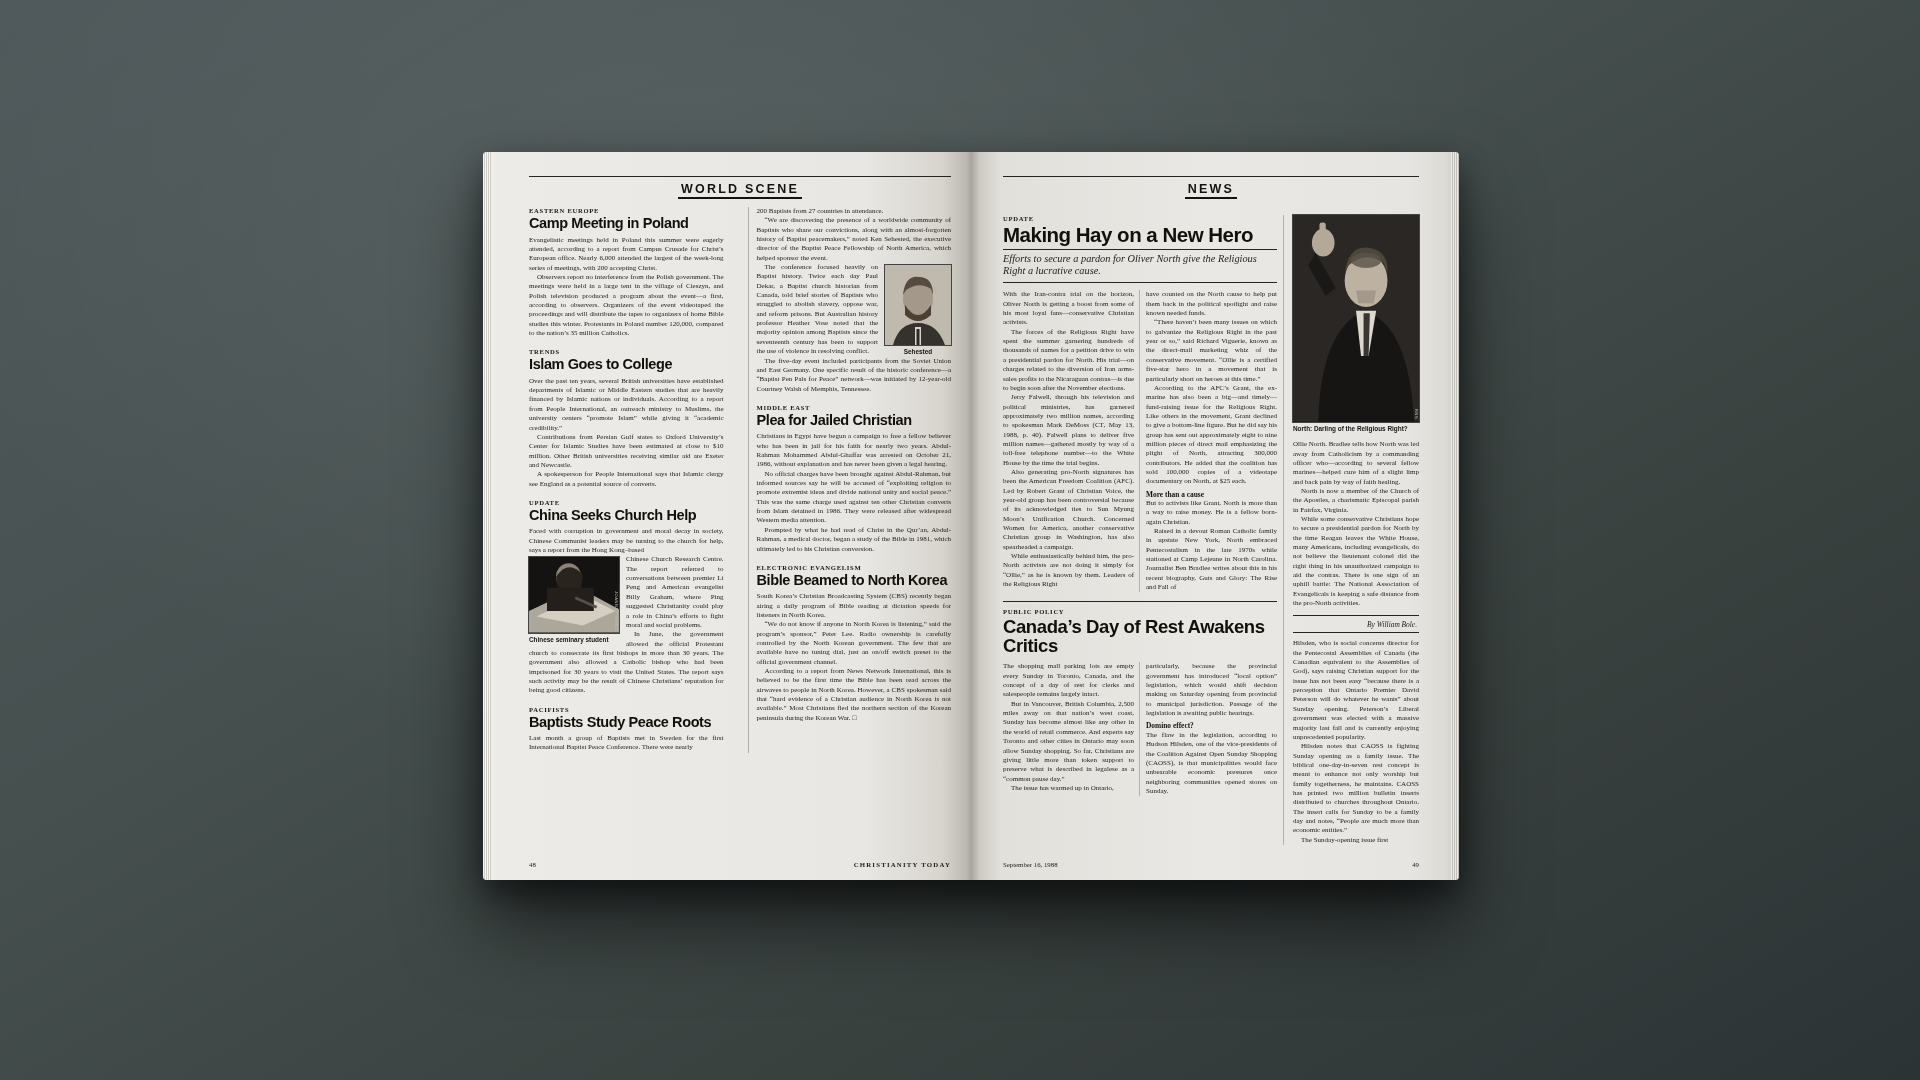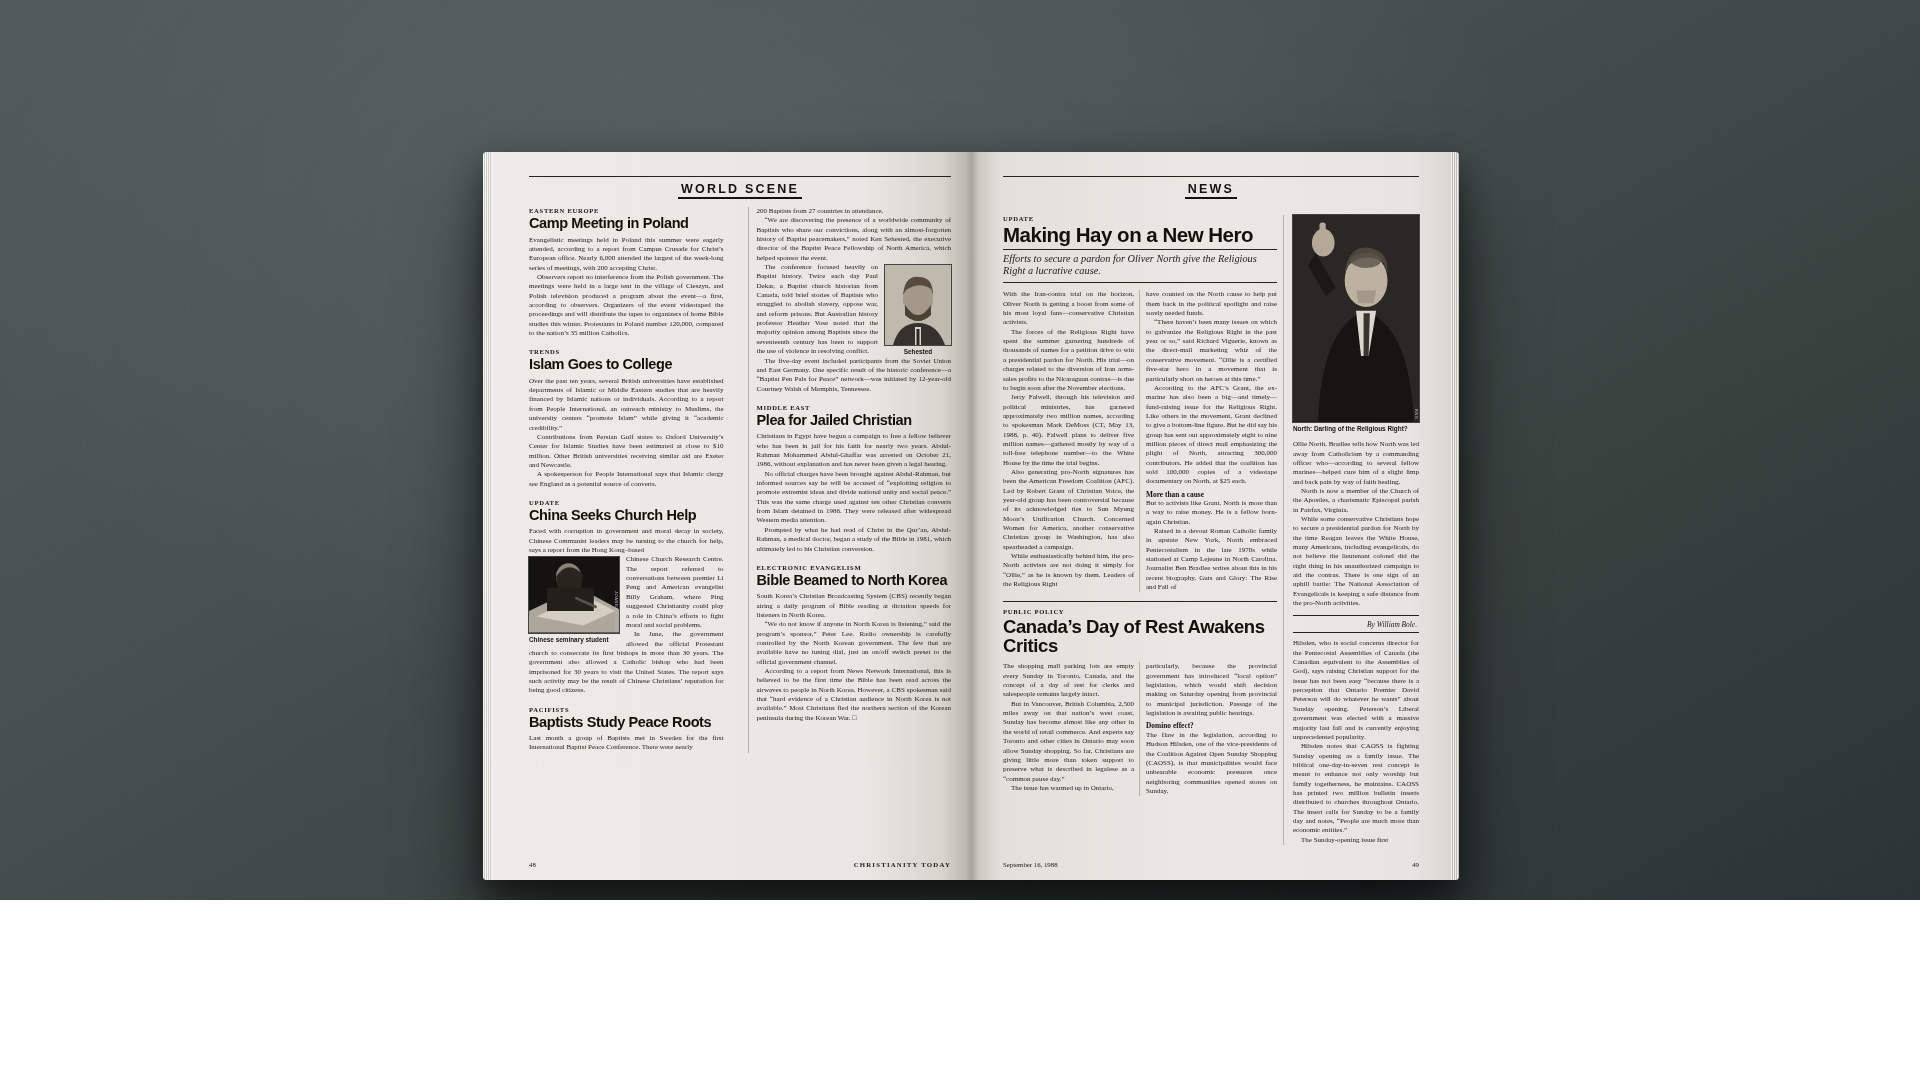--- a/index.html
+++ b/index.html
@@ -1,16 +1,16 @@
 <!DOCTYPE html>
 <html><head>
 <meta charset="utf-8">
 <style>
   html,body{margin:0;padding:0;}
-  .canvas{position:relative;width:1920px;height:900px;overflow:hidden;
+  .canvas{position:relative;width:1920px;height:1080px;overflow:hidden;
     background:
       radial-gradient(1300px 850px at 38% 22%, rgba(255,255,255,0.08), rgba(0,0,0,0) 62%),
       linear-gradient(150deg,#505a5c 0%,#46504f 38%,#39413f 70%,#2c3335 100%);}
   .magazine{position:absolute;left:483px;top:152px;width:976px;height:728px;display:flex;
     box-shadow:0 45px 80px rgba(0,0,0,.55),0 14px 30px rgba(0,0,0,.45);border-radius:3px;}
   .page{width:488px;height:728px;position:relative;overflow:hidden;}
   .page-left{background:linear-gradient(to right,#f4f3f0 0,#edebe7 3%,#e9e7e3 78%,#d8d5cf 94%,#bcb9b3 99%,#a9a6a0 100%);border-radius:4px 0 0 4px;}
   .page-right{background:linear-gradient(to right,#a6a39d 0,#ccc9c3 1.6%,#e2e0db 6%,#eae8e4 48%,#e7e5e1 90%,#dddbd6 97%,#ceccc7 100%);border-radius:0 4px 4px 0;}
   .page-left::before{content:'';position:absolute;left:0;top:0;bottom:0;width:8px;
     background:repeating-linear-gradient(to right,#f8f8f6 0 1px,#c6c3bd 1px 2px);opacity:.8;}
@@ -220,21 +220,21 @@
               <div class="twocol">
                 <div class="tc1 bt">
                     <p>With the Iran-contra trial on the horizon, Oliver North is getting a boost from some of his most loyal fans—conservative Christian activists.</p>
                     <p>The forces of the Religious Right have spent the summer garnering hundreds of thousands of names for a petition drive to win a presidential pardon for North. His trial—on charges related to the diversion of Iran arms-sales profits to the Nicaraguan contras—is due to begin soon after the November elections.</p>
                     <p>Jerry Falwell, through his television and political ministries, has garnered approximately two million names, according to spokesman Mark DeMoss (CT, May 13, 1988, p. 40). Falwell plans to deliver five million names—gathered mostly by way of a toll-free telephone number—to the White House by the time the trial begins.</p>
                     <p>Also generating pro-North signatures has been the American Freedom Coalition (AFC). Led by Robert Grant of Christian Voice, the year-old group has been controversial because of its acknowledged ties to Sun Myung Moon’s Unification Church. Concerned Women for America, another conservative Christian group in Washington, has also spearheaded a campaign.</p>
                     <p>While enthusiastically behind him, the pro-North activists are not doing it simply for “Ollie,” as he is known by them. Leaders of the Religious Right</p>
                   </div>
                 <div class="tc2">
                   <div class="bt">
-                      <p>have counted on the North cause to help put them back in the political spotlight and raise sorely needed funds.</p>
+                      <p>have counted on the North cause to help put them back in the political spotlight and raise known needed funds.</p>
                       <p>“There haven’t been many issues on which to galvanize the Religious Right in the past year or so,” said Richard Viguerie, known as the direct-mail marketing whiz of the conservative movement. “Ollie is a certified five-star hero in a movement that is particularly short on heroes at this time.”</p>
                       <p>According to the AFC’s Grant, the ex-marine has also been a big—and timely—fund-raising issue for the Religious Right. Like others in the movement, Grant declined to give a bottom-line figure. But he did say his group has sent out approximately eight to nine million pieces of direct mail emphasizing the plight of North, attracting 300,000 contributors. He added that the coalition has sold 100,000 copies of a videotape documentary on North, at $25 each.</p>
                     </div>
                   <div class="subhead">More than a cause</div>
                   <div class="bt">
                       <p>But to activists like Grant, North is more than a way to raise money. He is a fellow born-again Christian.</p>
                       <p>Raised in a devout Roman Catholic family in upstate New York, North embraced Pentecostalism in the late 1970s while stationed at Camp Lejeune in North Carolina. Journalist Ben Bradlee writes about this in his recent biography, Guts and Glory: The Rise and Fall of</p>
                     </div>
                 </div>
               </div>

